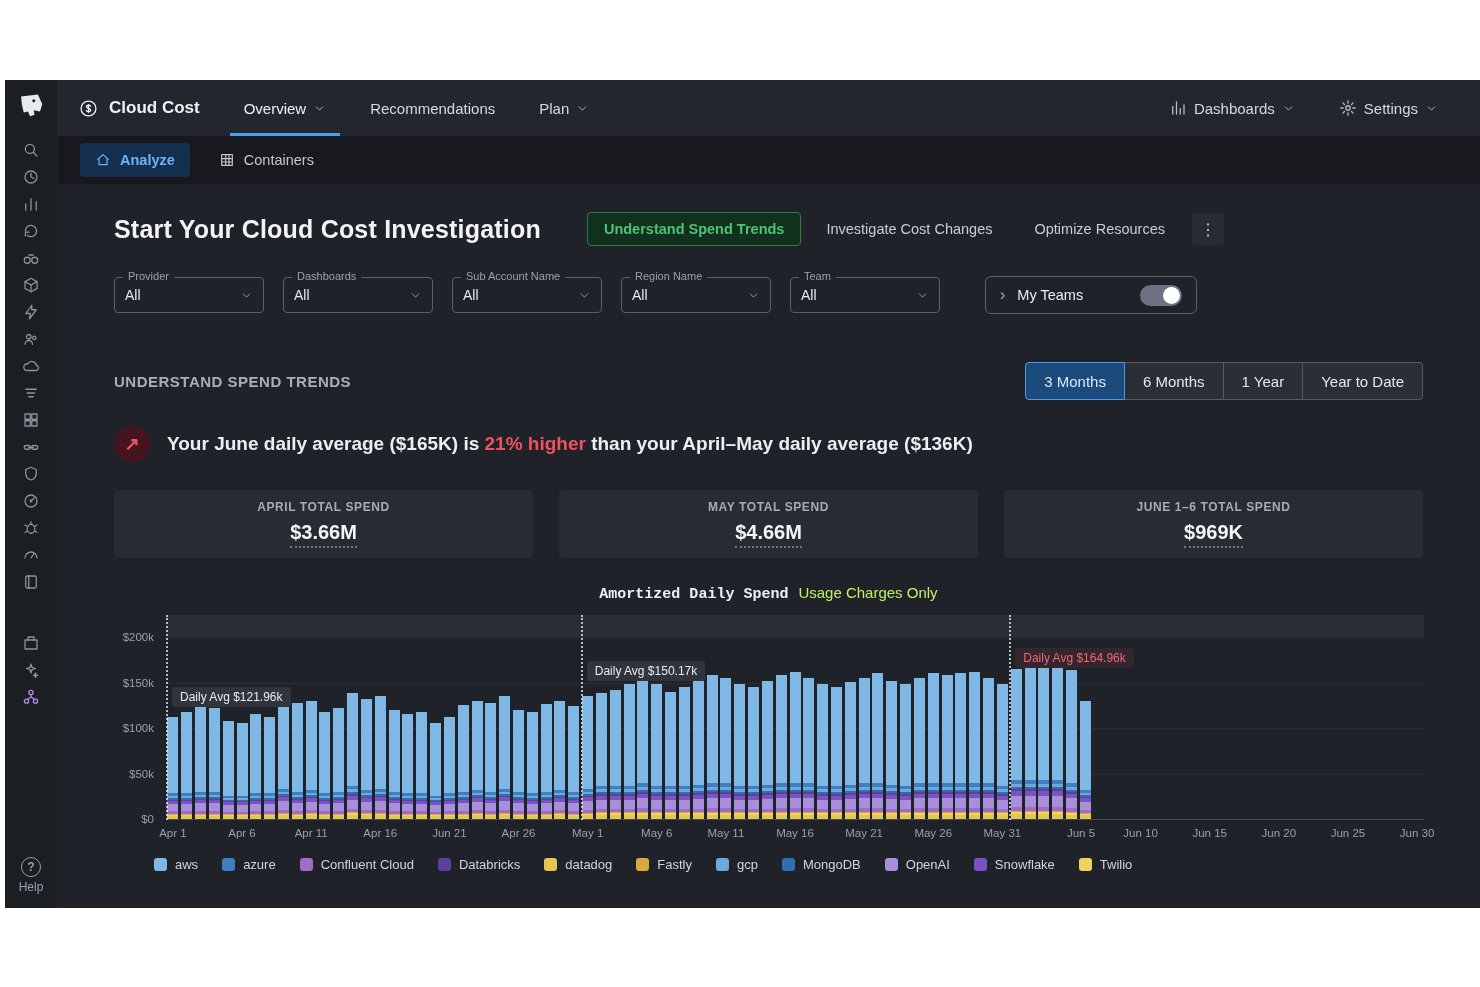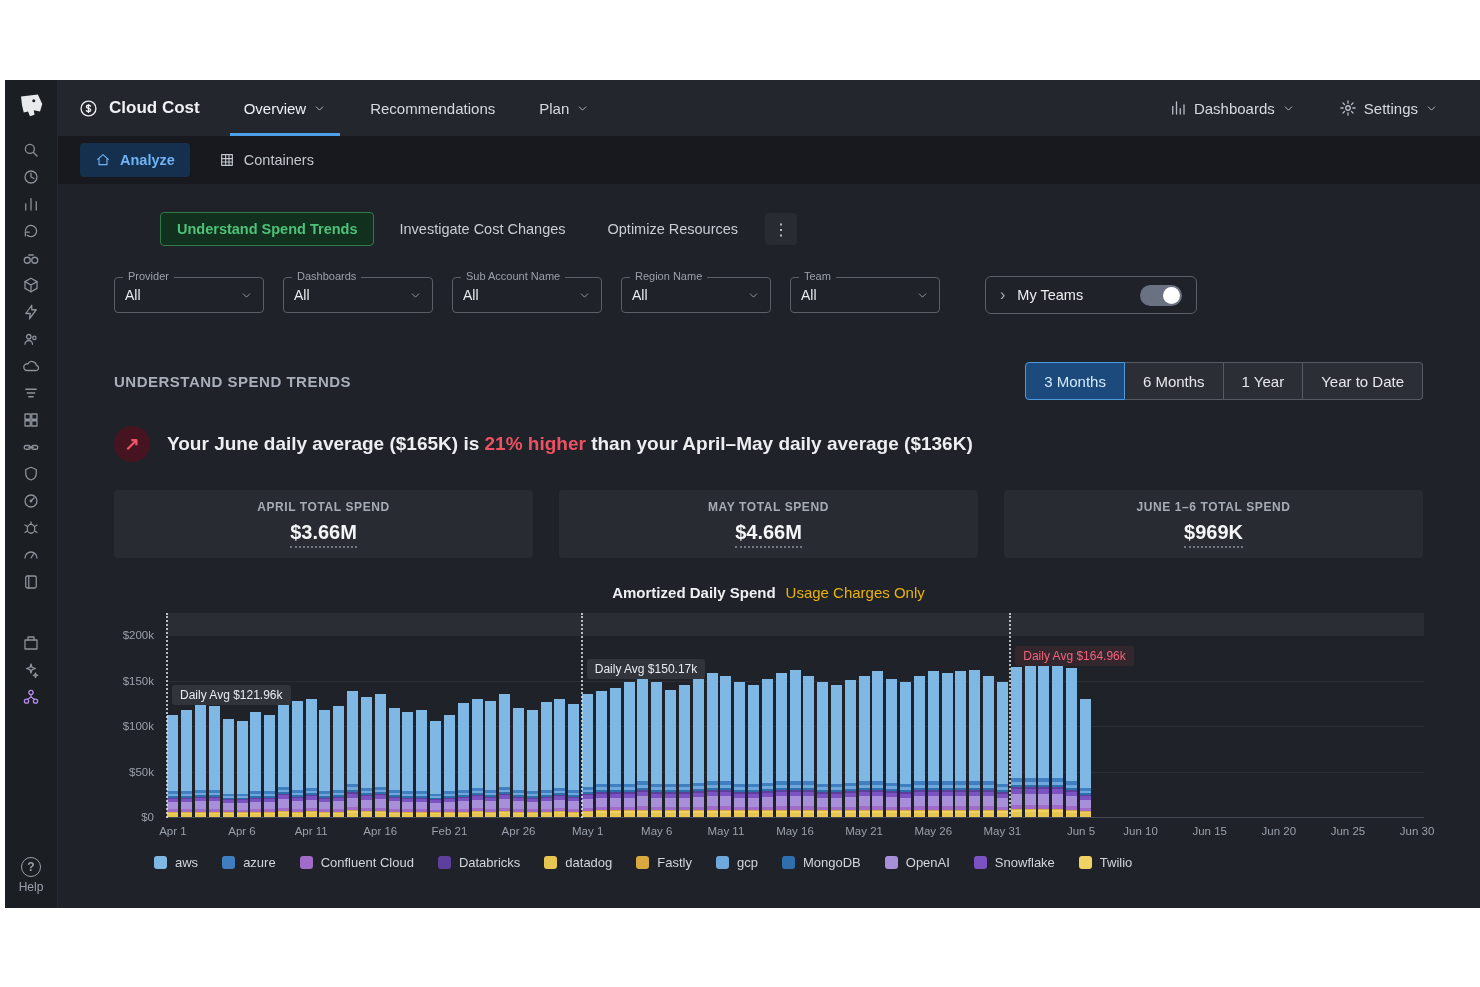--- a/index.html
+++ b/index.html
@@ -132,22 +132,22 @@
 
   .cards { display:flex; gap:26px; margin-top:28px; }
   .card {
     flex:1; background:#282b31; border-radius:4px; height:68px;
     display:flex; flex-direction:column; align-items:center; justify-content:center; gap:7px;
   }
   .card-label { font-size:12px; font-weight:700; color:#a6acb6; letter-spacing:.6px; }
   .card-value { font-size:20px; font-weight:700; color:#f3f5f7; border-bottom:2px dotted #707684; padding-bottom:2px; cursor:pointer; }
 
   .chart-header { margin-top:26px; text-align:center; font-size:15px; }
-  .chart-title { font-weight:700; color:#eef0f3; }
-  .chart-subtitle { color:#eab308; margin-left:10px; }
+  .chart-title { font-weight:700; color:#eef0f3;font-family:Liberation Mono, monospace; }
+  .chart-subtitle { color:#bef264; margin-left:10px; }
 
   .chart-wrap { position:relative; height:232px; margin-top:12px; }
   #y-labels { position:absolute; left:0; top:0; width:48px; height:100%; }
   .y-tick { position:absolute; right:8px; font-size:11.5px; color:#9aa0aa; }
   .plot-col { margin-left:52px; width:1258px; }
   .month-band { height:23px; background:#2a2d33; position:relative; }
   .month-label {
     position:absolute; top:0; height:23px; display:flex; align-items:center; justify-content:center;
     font-size:12.5px; font-weight:700; color:#c9cdd4;
   }
@@ -448,20 +448,21 @@
               </svg>
             </span>
             <span>Containers</span>
           </div>
         </div>
     </div>
 
     <div class="content">
 
       <div class="title-row">
+        <h1>Start Your Cloud Cost Investigation</h1>
         <div class="actions" id="actions">
             <button class="action-btn active">Understand Spend Trends</button>
             <button class="action-btn">Investigate Cost Changes</button>
             <button class="action-btn">Optimize Resources</button>
           </div>
         <div class="kebab">
           <span>⋮</span>
         </div>
       </div>
 
@@ -1448,21 +1449,21 @@
               <div class="separator" style="left: 414.725px;"></div>
               <div class="avg-pill" style="left: 420.725px; top: 23.3453px;">Daily Avg $150.17k</div>
               <div class="separator" style="left: 843.275px;"></div>
               <div class="avg-pill red" style="left: 849.275px; top: 9.8864px;">Daily Avg $164.96k</div>
             </div>
           <div class="x-ticks" id="x-ticks">
               <div class="x-tick" style="left: 6.91209px;">Apr 1</div>
               <div class="x-tick" style="left: 76.033px;">Apr 6</div>
               <div class="x-tick" style="left: 145.154px;">Apr 11</div>
               <div class="x-tick" style="left: 214.275px;">Apr 16</div>
-              <div class="x-tick" style="left: 283.396px;">Feb 21</div>
+              <div class="x-tick" style="left: 283.396px;">Jun 21</div>
               <div class="x-tick" style="left: 352.516px;">Apr 26</div>
               <div class="x-tick" style="left: 421.637px;">May 1</div>
               <div class="x-tick" style="left: 490.758px;">May 6</div>
               <div class="x-tick" style="left: 559.879px;">May 11</div>
               <div class="x-tick" style="left: 629px;">May 16</div>
               <div class="x-tick" style="left: 698.121px;">May 21</div>
               <div class="x-tick" style="left: 767.242px;">May 26</div>
               <div class="x-tick" style="left: 836.363px;">May 31</div>
               <div class="x-tick" style="left: 915px;">Jun 5</div>
               <div class="x-tick" style="left: 974.604px;">Jun 10</div>

